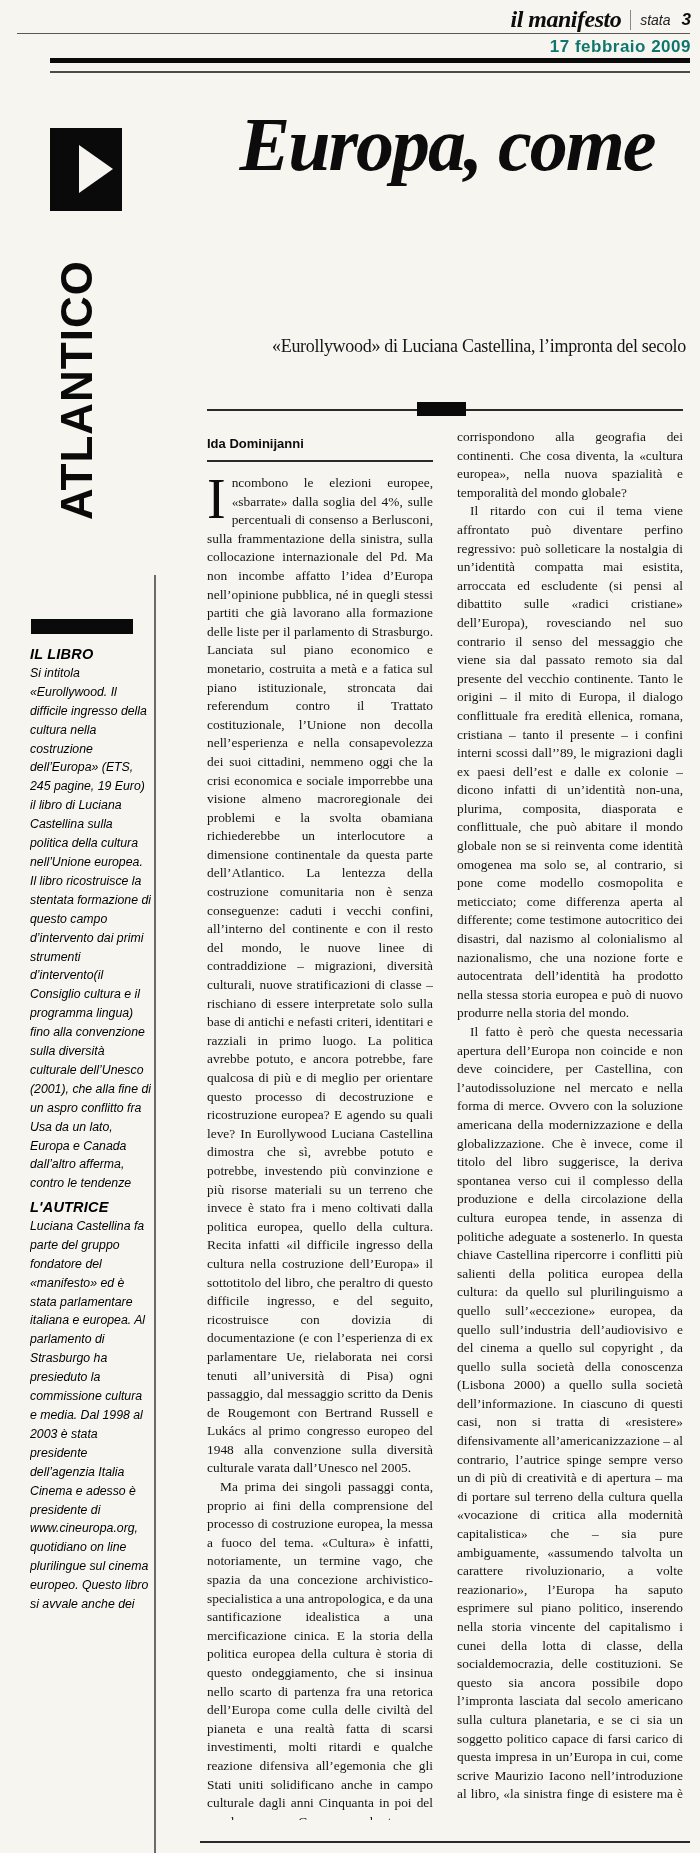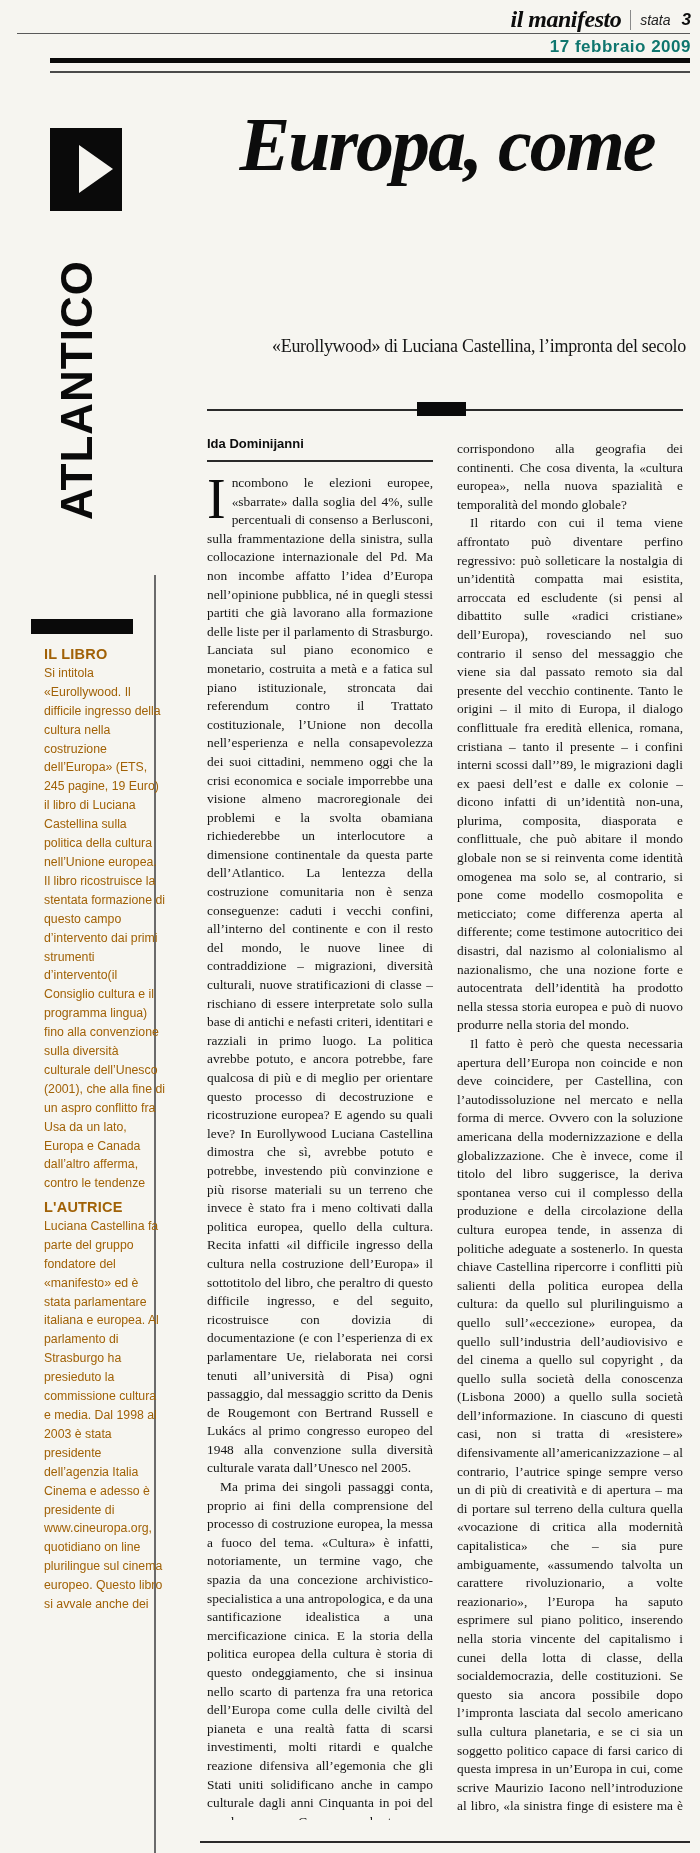--- a/index.html
+++ b/index.html
@@ -26,22 +26,22 @@
     border-left:34px solid #f6f5f0; border-top:24px solid transparent; border-bottom:24px solid transparent; }
   .section-label {
     position:absolute; left:-78px; top:360px; width:310px; height:60px;
     transform:rotate(-90deg); transform-origin:center;
     font-family:"Liberation Sans", sans-serif; font-weight:bold; font-size:44px;
     letter-spacing:1px; line-height:60px; text-align:center; color:#0a0a0a; white-space:nowrap;
   }
   .side-vrule { position:absolute; left:154px; top:575px; width:2px; height:1278px; background:#6b6b6b; }
   .side-block { position:absolute; left:31px; top:619px; width:102px; height:15px; background:#0a0a0a; }
 
-  .side-section { position:absolute; left:44px; width:121px; overflow:hidden;
-    font-family:"Liberation Sans", sans-serif; font-size:12.3px; line-height:18.9px; color:#a16207; }
+  .side-section { position:absolute; left:30px; width:121px; overflow:hidden;
+    font-family:"Liberation Sans", sans-serif; font-size:12.3px; line-height:18.9px; color:#000000;font-style:italic; }
   .side-book { top:645px; height:552px; }
   .side-author { top:1198px; height:420px; }
   .side-heading { font-weight:bold; font-size:14.5px; letter-spacing:0.2px; margin:0 0 3px 0; }
   .side-section p { margin:0; }
 
   
   .headline { position:absolute; left:200px; top:92px; width:486px; text-align:center;
     font-weight:bold; font-size:76px; line-height:96px; letter-spacing:-2px; color:#0c0c0c; }
   .headline span { display:block; }
   .standfirst { position:absolute; left:200px; top:334px; width:486px; text-align:right;
@@ -53,21 +53,21 @@
     font-weight:bold; font-size:13px; color:#0d0d0d; }
   .byline-rule { position:absolute; left:207px; top:460px; width:226px; height:2px; background:#2a2a2a; }
 
   
   .col { position:absolute; width:226px; text-align:justify; overflow:hidden;
     font-size:13.4px; line-height:18.6px; color:#151515;
     -webkit-hyphens:auto; hyphens:auto; }
   .col p { margin:0; }
   .col p + p { text-indent:13px; }
   .col-1 { left:207px; top:474px; height:1346px; }
-  .col-2 { left:457px; top:440px; height:1378px; }
+  .col-2 { left:457px; top:428px; height:1378px; }
   .dropcap { float:left; font-size:56px; line-height:45px; padding:3px 6px 0 0; color:#0c0c0c; }
 
   .bottom-rule { position:absolute; left:200px; top:1841px; width:490px; height:2px; background:#2a2a2a; }
 </style>
 </head>
 <body>
 
 <div class="page">
 
   <div class="masthead">

